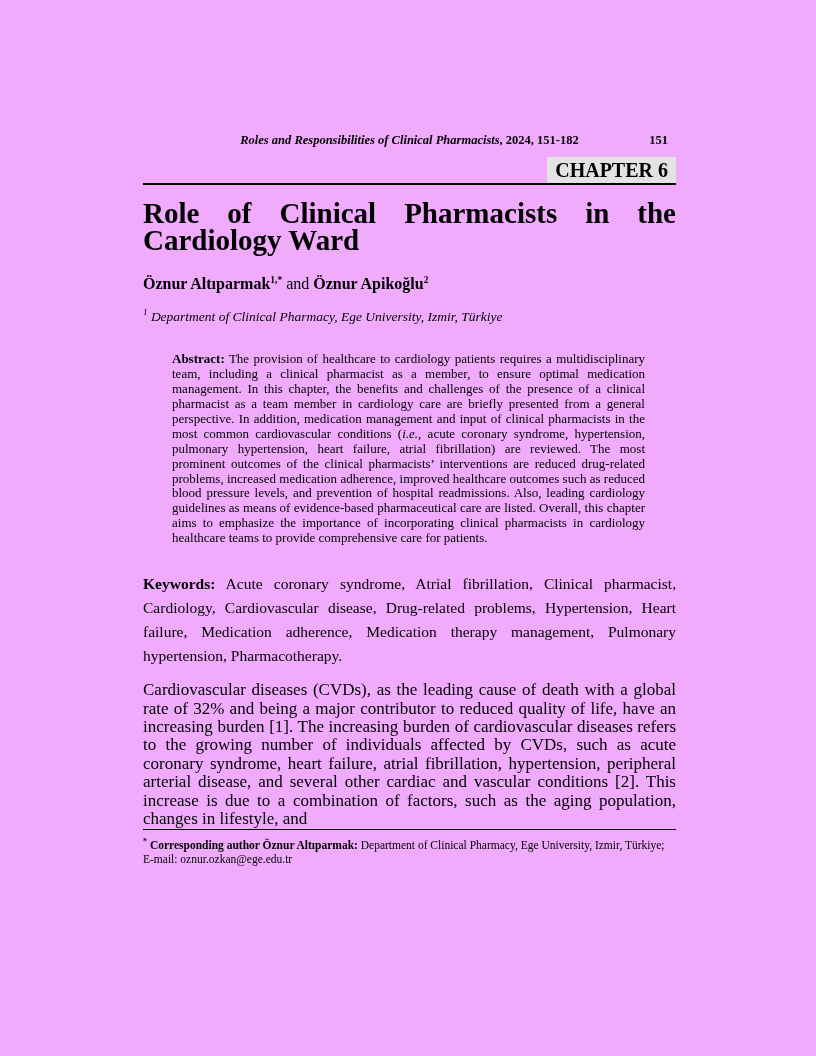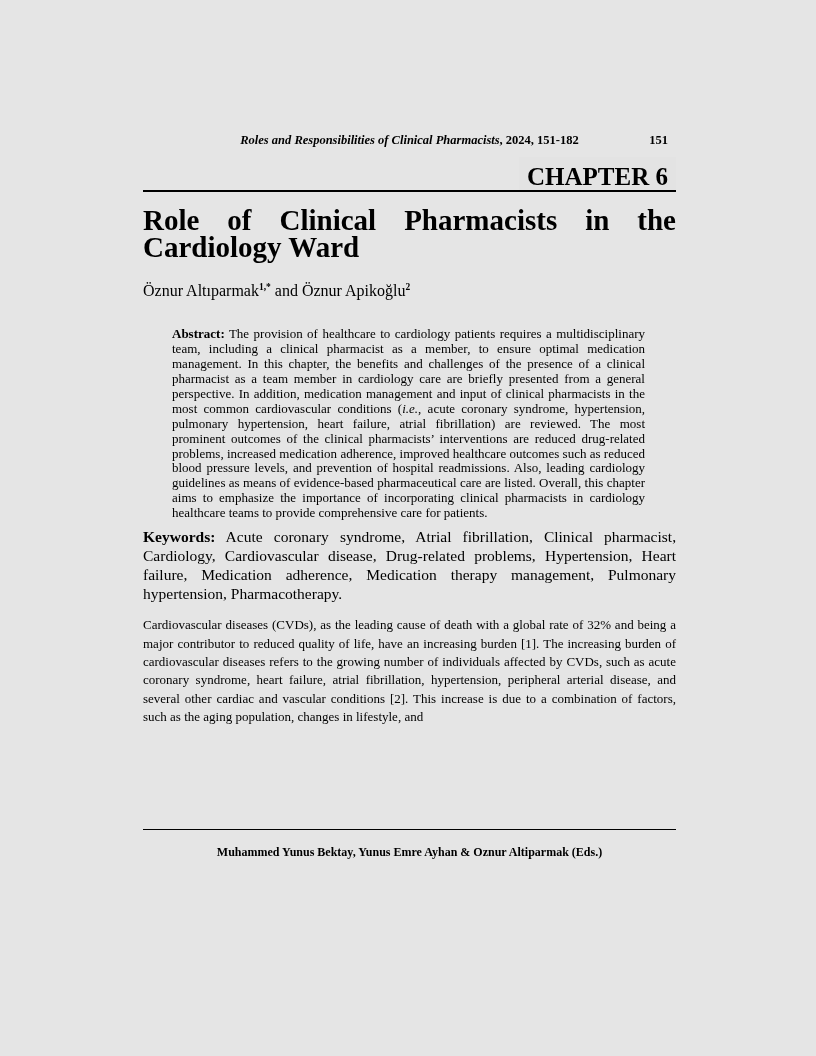--- a/index.html
+++ b/index.html
@@ -1,20 +1,20 @@
 <!DOCTYPE html>
 <html><head>
 <meta charset="utf-8">
 <style>
   html, body { margin: 0; padding: 0; background: #ffffff; }
   .sheet {
     position: relative;
     width: 816px;
     height: 1056px;
-    background: #e5e5e5;
+    background: #f0abfc;
     color: #000000;
     font-family: "Liberation Serif", "DejaVu Serif", serif;
     overflow: hidden;
   }
   .content {
     position: absolute;
     left: 143px;
     top: 132px;
     width: 533px;
   }
@@ -39,42 +39,42 @@
   .chapter-row {
     margin-top: 9px;
     text-align: right;
     border-bottom: 2px solid #000;
     line-height: 24px;
   }
   .chapter-chip {
     display: inline-block;
     background: #e3e3e3;
     font-weight: bold;
-    font-size: 25px;
-    padding: 8px 8px 1px 8px;
+    font-size: 20px;
+    padding: 1px 8px 1px 8px;
     vertical-align: bottom;
     text-align: center;
   }
 
   
   .chapter-title {
     margin-top: 15px;
     font-size: 29px;
     font-weight: bold;
     line-height: 27px;
     text-align: justify;
   }
 
   
   .authors {
     margin-top: 16px;
     font-size: 16px;
     line-height: 20px;
   }
-  .authors .author-name { font-weight: normal; margin-top: 17px; }
+  .authors .author-name { font-weight: bold; margin-top: 17px; }
   .authors sup { font-size: 9.5px; font-weight: bold; }
 
   
   .affiliations {
     margin-top: 9px;
     font-size: 13.5px;
     font-style: italic;
     line-height: 19.5px;
   }
   .affiliations sup { font-size: 9px; }
@@ -84,37 +84,37 @@
     margin: 26px 31px 0 29px;
     font-size: 13px;
     line-height: 14.9px;
     text-align: justify;
   }
   .abstract .abs-label { font-weight: bold; }
   .abstract .abs-italic { font-style: italic; }
 
   
   .keywords {
-    margin-top: 6px;
+    margin-top: 26px;
     font-size: 15.5px;
-    line-height: 19px;
+    line-height: 24px;
     text-align: justify;
   }
   .keywords .kw-label { font-weight: bold; }
 
   
   .section-heading {
     margin-top: 14px;
     font-size: 15.5px;
     font-weight: bold;
     line-height: 19px;
   }
   .body-paragraph {
     margin-top: 13px;
-    font-size: 13px;
+    font-size: 17px;
     line-height: 18.4px;
     text-align: justify;
   }
 
   
   .page-footer {
     position: absolute;
     left: 143px;
     top: 829px;
     width: 533px;
@@ -150,33 +150,36 @@
       <span class="chapter-chip">CHAPTER 6</span>
     </div>
 
     <h1 class="chapter-title" style="margin-bottom:0;">Role of Clinical Pharmacists in the Cardiology Ward</h1>
 
     <div class="authors">
       <span class="author-name">Öznur Altıparmak</span><sup>1,*</sup><span> and </span><span class="author-name">Öznur Apikoğlu</span><sup>2</sup>
     </div>
 
     <div class="affiliations">
+      <div><sup>1</sup><span> Department of Clinical Pharmacy, Ege University, Izmir, Türkiye</span></div>
     </div>
 
     <p class="abstract" style="margin-bottom:0;">
       <span class="abs-label">Abstract:</span><span> The provision of healthcare to cardiology patients requires a multidisciplinary team, including a clinical pharmacist as a member, to ensure optimal medication management. In this chapter, the benefits and challenges of the presence of a clinical pharmacist as a team member in cardiology care are briefly presented from a general perspective. In addition, medication management and input of clinical pharmacists in the most common cardiovascular conditions (</span><span class="abs-italic">i.e.</span><span>, acute coronary syndrome, hypertension, pulmonary hypertension, heart failure, atrial fibrillation) are reviewed. The most prominent outcomes of the clinical pharmacists’ interventions are reduced drug-related problems, increased medication adherence, improved healthcare outcomes such as reduced blood pressure levels, and prevention of hospital readmissions. Also, leading cardiology guidelines as means of evidence-based pharmaceutical care are listed. Overall, this chapter aims to emphasize the importance of incorporating clinical pharmacists in cardiology healthcare teams to provide comprehensive care for patients.</span>
     </p>
 
     <p class="keywords" style="margin-bottom:0;">
       <span class="kw-label">Keywords:</span><span> Acute coronary syndrome, Atrial fibrillation, Clinical pharmacist, Cardiology, Cardiovascular disease, Drug-related problems, Hypertension, Heart failure, Medication adherence, Medication therapy management, Pulmonary hypertension, Pharmacotherapy.</span>
     </p>
 
 
     <p class="body-paragraph" style="margin-bottom:0;">Cardiovascular diseases (CVDs), as the leading cause of death with a global rate of 32% and being a major contributor to reduced quality of life, have an increasing burden [1]. The increasing burden of cardiovascular diseases refers to the growing number of individuals affected by CVDs, such as acute coronary syndrome, heart failure, atrial fibrillation, hypertension, peripheral arterial disease, and several other cardiac and vascular conditions [2]. This increase is due to a combination of factors, such as the aging population, changes in lifestyle, and</p>
 
   </div>
 
   <div class="page-footer">
+    <div class="footnote">
+      <sup>*</sup><span class="fn-bold"> Corresponding author Öznur Altıparmak:</span><span> Department of Clinical Pharmacy, Ege University, Izmir, Türkiye; E-mail: oznur.ozkan@ege.edu.tr</span>
+    </div>
     <div class="publisher">
-      <div>Muhammed Yunus Bektay, Yunus Emre Ayhan &amp; Oznur Altiparmak (Eds.)</div>
     </div>
   </div>
 </div>
 
 </body></html>

